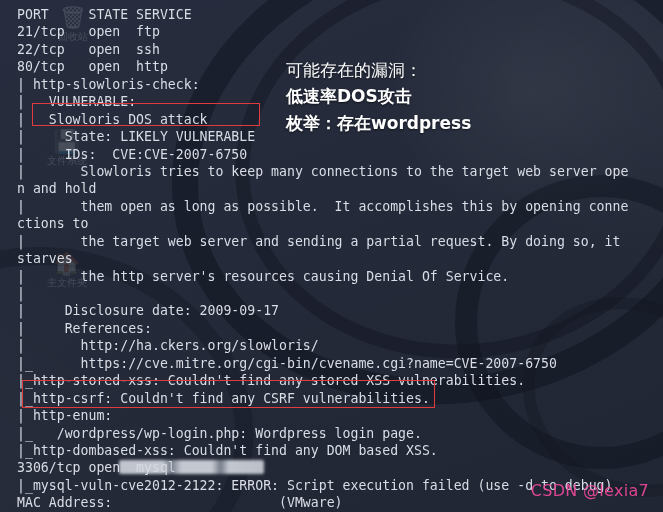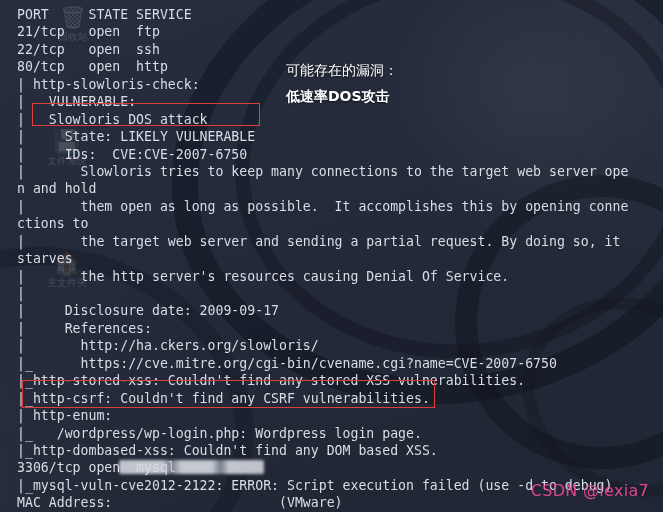--- a/index.html
+++ b/index.html
@@ -118,21 +118,21 @@
     background: transparent;
   }
   #redbox-slowloris { left: 32px; top: 103px; width: 228px; height: 23px; }
   #redbox-httpenum  { left: 22px; top: 380px; width: 413px; height: 28px; }
 
   
   .cn-note {
     position: absolute;
     color: #ffffff;
     font-family: "DejaVu Sans", "Liberation Sans", sans-serif;
-    font-size: 14px;
+    font-size: 17px;
     line-height: 26px;
     white-space: pre;
     text-shadow: 0 1px 2px rgba(0,0,0,0.55);
   }
   #cn-note-1 { left: 286px; top: 57px; }
   #cn-note-2 { left: 286px; top: 83px; font-weight: 600; }
   #cn-note-3 { left: 286px; top: 110px; font-weight: 600; }
 
   
   .redaction {
@@ -193,16 +193,17 @@
 
   <div class="term" id="terminal-output"><div class="row">PORT     STATE SERVICE</div><div class="row">21/tcp   open  ftp</div><div class="row">22/tcp   open  ssh</div><div class="row">80/tcp   open  http</div><div class="row">| http-slowloris-check:</div><div class="row">|   VULNERABLE:</div><div class="row">|   Slowloris DOS attack</div><div class="row">|     State: LIKELY VULNERABLE</div><div class="row">|     IDs:  CVE:CVE-2007-6750</div><div class="row">|       Slowloris tries to keep many connections to the target web server ope</div><div class="row">n and hold</div><div class="row">|       them open as long as possible.  It accomplishes this by opening conne</div><div class="row">ctions to</div><div class="row">|       the target web server and sending a partial request. By doing so, it</div><div class="row">starves</div><div class="row">|       the http server's resources causing Denial Of Service.</div><div class="row">|</div><div class="row">|     Disclosure date: 2009-09-17</div><div class="row">|     References:</div><div class="row">|       http://ha.ckers.org/slowloris/</div><div class="row">|_      https://cve.mitre.org/cgi-bin/cvename.cgi?name=CVE-2007-6750</div><div class="row">|_http-stored-xss: Couldn't find any stored XSS vulnerabilities.</div><div class="row">|_http-csrf: Couldn't find any CSRF vulnerabilities.</div><div class="row">| http-enum:</div><div class="row">|_   /wordpress/wp-login.php: Wordpress login page.</div><div class="row">|_http-dombased-xss: Couldn't find any DOM based XSS.</div><div class="row">3306/tcp open  mysql</div><div class="row">|_mysql-vuln-cve2012-2122: ERROR: Script execution failed (use -d to debug)</div><div class="row">MAC Address:                     (VMware)</div><div class="row"></div></div>
 
   <div class="redaction"></div>
 
   <div class="redbox" id="redbox-slowloris"></div>
   <div class="redbox" id="redbox-httpenum"></div>
 
   <div class="cn-note" id="cn-note-1">可能存在的漏洞：</div>
   <div class="cn-note" id="cn-note-2">低速率DOS攻击</div>
+  <div class="cn-note" id="cn-note-3">枚举：存在wordpress</div>
 
   <div id="csdn-watermark">CSDN @lexia7</div>
 
 </div>
 
 </body></html>

